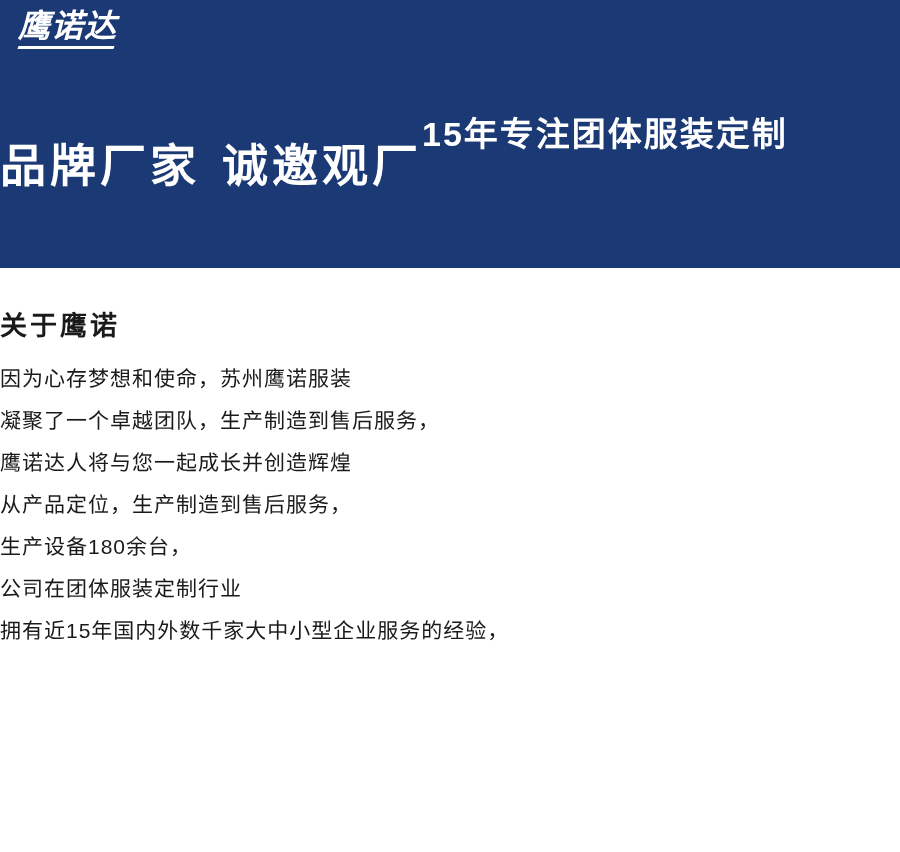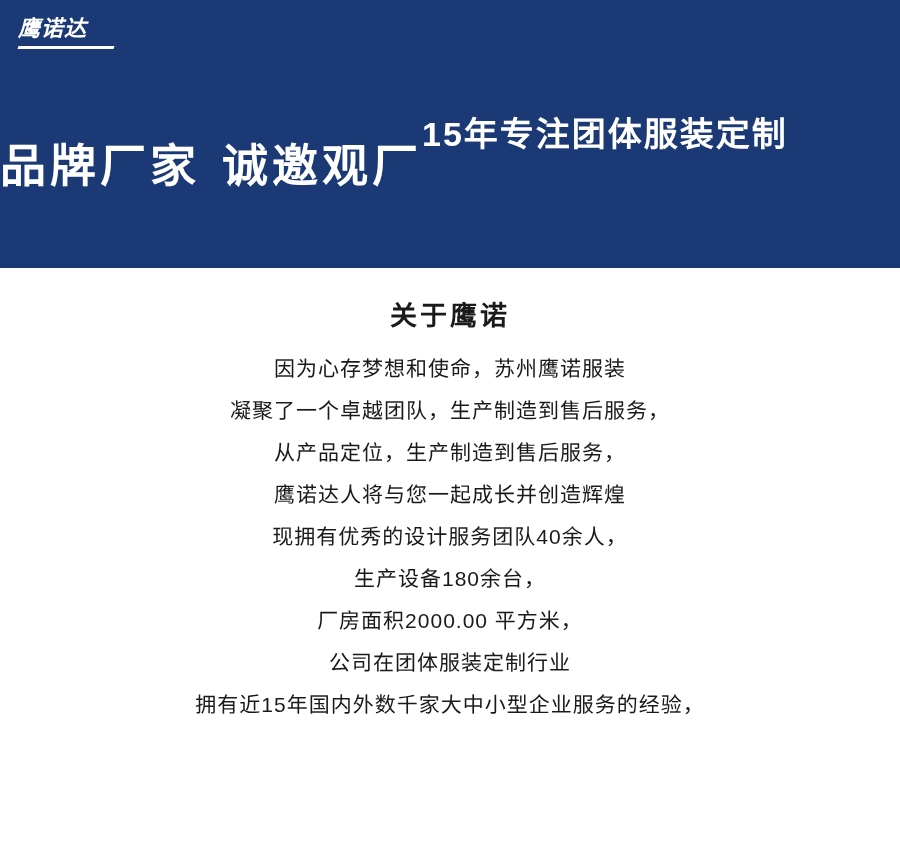--- a/index.html
+++ b/index.html
@@ -30,22 +30,22 @@
   }
   .logo {
     position: absolute;
     top: 14px;
     left: 18px;
     width: 106px;
     height: 48px;
     color: #ffffff;
   }
   .logo-text {
-    font-family: Liberation Serif, serif;
-    font-size: 22px;
+    font-family: Liberation Mono, monospace;
+    font-size: 32px;
     font-weight: bold;
     letter-spacing: 1px;
     line-height: 30px;
     font-style: italic;
     color: #ffffff;
     white-space: nowrap;
   }
   .logo-underline {
     width: 96px;
     height: 3px;
@@ -84,22 +84,22 @@
     color: #ffffff;
     letter-spacing: 2px;
     line-height: 44px;
     white-space: nowrap;
   }
 
   
   .about {
     position: relative;
     width: 900px;
-    padding-top: 28px;
-    text-align: center;
+    padding-top: 38px;
+    text-align: left;
     background: #ffffff;
   }
   .about-heading {
     font-size: 27px;
     font-weight: bold;
     color: #1a1a1a;
     letter-spacing: 3px;
     line-height: 40px;
     margin-bottom: 12px;
   }
@@ -133,23 +133,21 @@
       <div class="banner-subtitle">15年专注团体服装定制</div>
     </div>
 
   </div>
 
   <div class="about">
     <div class="about-heading">关于鹰诺</div>
     <div class="about-lines">
       <div class="about-line">因为心存梦想和使命，苏州鹰诺服装</div>
       <div class="about-line">凝聚了一个卓越团队，生产制造到售后服务，</div>
+      <div class="about-line">鹰诺达人将与您一起成长并创造辉煌</div>
       <div class="about-line">从产品定位，生产制造到售后服务，</div>
-      <div class="about-line">鹰诺达人将与您一起成长并创造辉煌</div>
-      <div class="about-line">现拥有优秀的设计服务团队40余人，</div>
       <div class="about-line">生产设备180余台，</div>
-      <div class="about-line">厂房面积2000.00 平方米，</div>
       <div class="about-line">公司在团体服装定制行业</div>
       <div class="about-line">拥有近15年国内外数千家大中小型企业服务的经验，</div>
     </div>
   </div>
 
 </div>
 
 </body></html>

